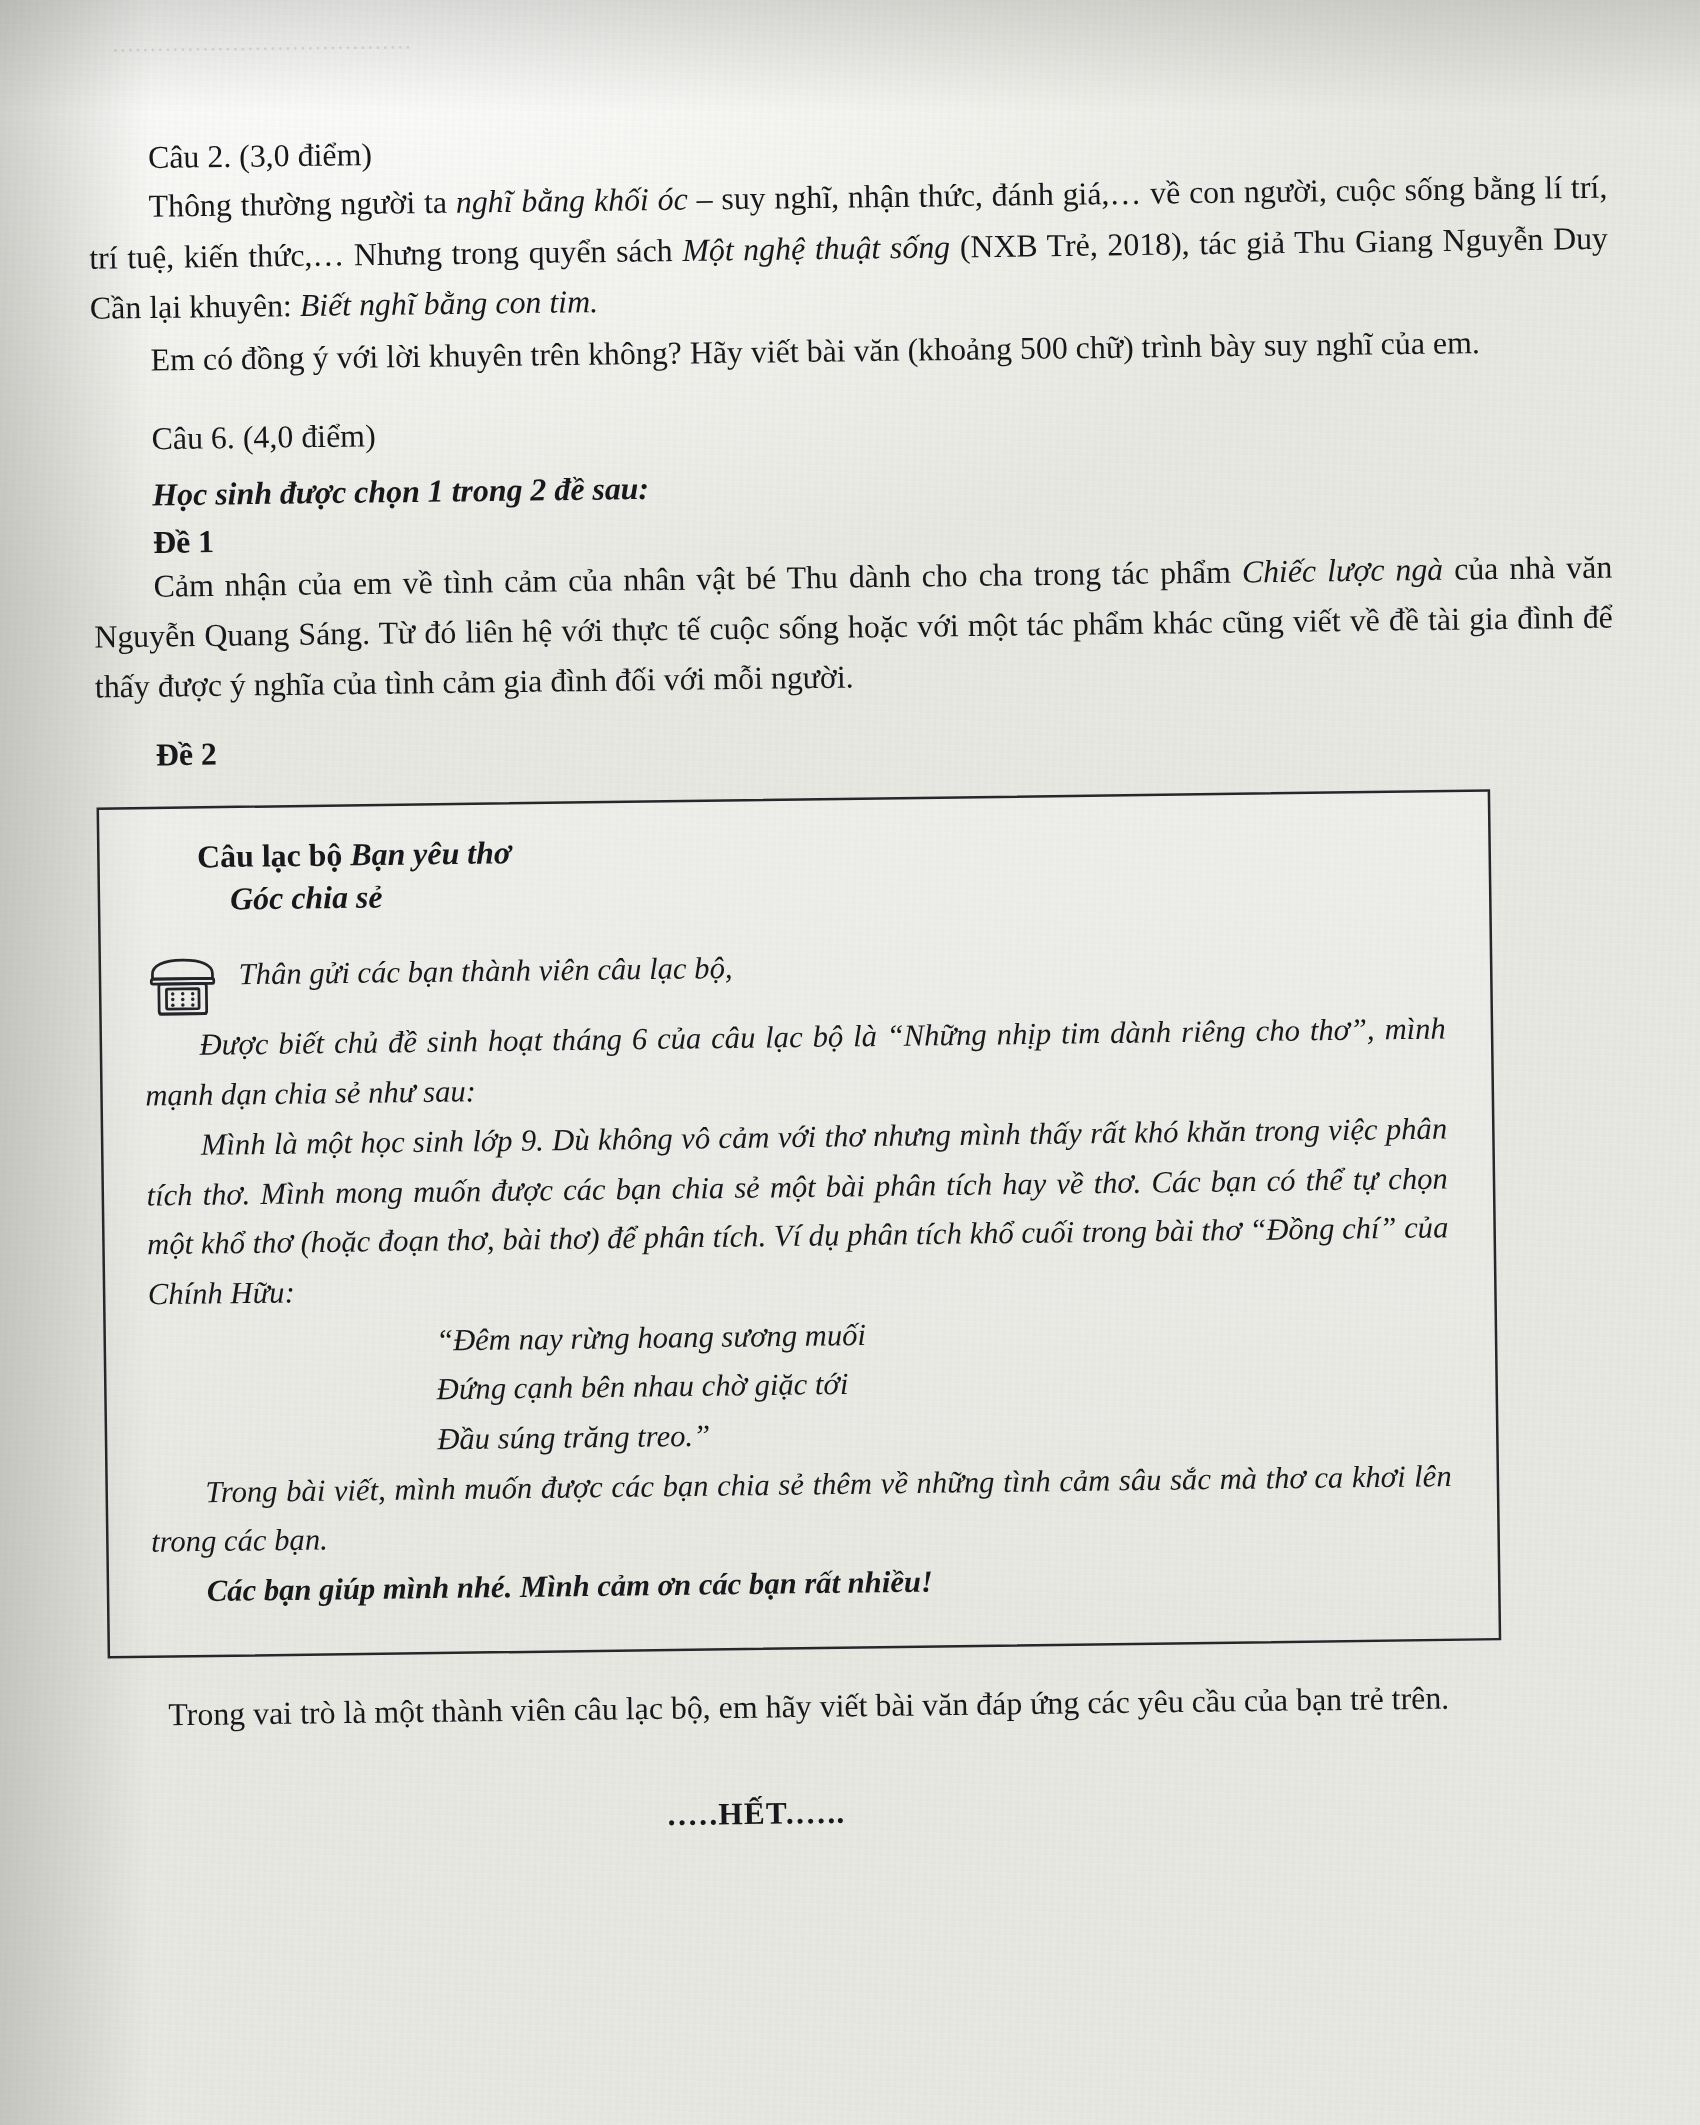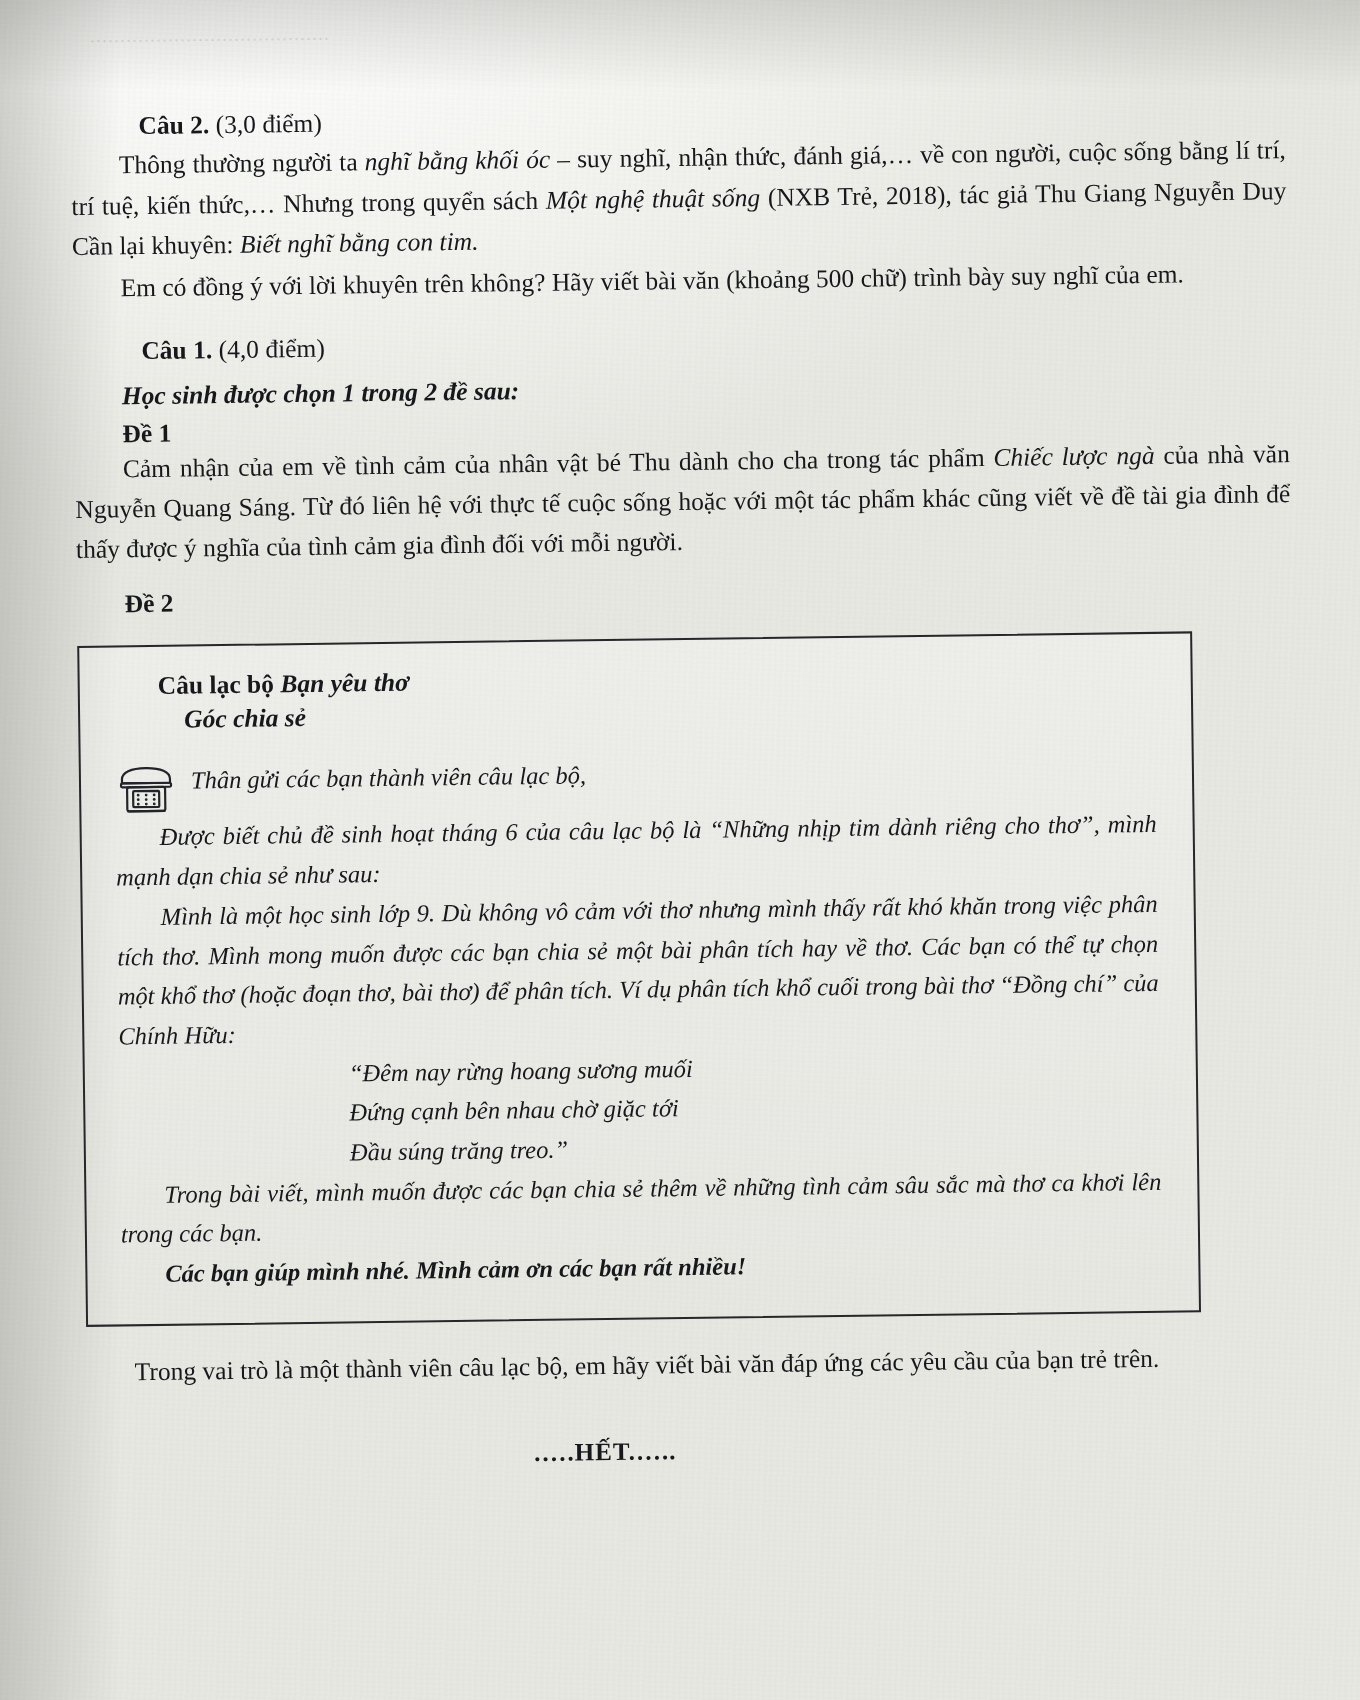--- a/index.html
+++ b/index.html
@@ -85,21 +85,21 @@
   }
   .indent { text-indent: 48px; }
 
   .heading {
     font-size: 25.5px;
     line-height: 1.5;
     margin-top: 12px;
     padding-left: 48px;
   }
 
-  .bold { font-weight: bold; margin-left: 20px; }
+  .bold { font-weight: normal; }
   .ital { font-style: italic; }
   .bi { font-weight: bold; font-style: italic; }
 
   .subheading {
     font-size: 25.5px;
     font-weight: bold;
     font-style: italic;
     padding-left: 48px;
     margin-top: 10px;
   }
@@ -206,21 +206,21 @@
 
     <p class="para indent">
       <span>Thông thường người ta </span><span class="ital">nghĩ bằng khối óc</span><span> – suy nghĩ, nhận thức, đánh giá,… về con người, cuộc sống bằng lí trí, trí tuệ, kiến thức,… Nhưng trong quyển sách </span><span class="ital">Một nghệ thuật sống</span><span> (NXB Trẻ, 2018), tác giả Thu Giang Nguyễn Duy Cần lại khuyên: </span><span class="ital">Biết nghĩ bằng con tim.</span>
     </p>
 
     <p class="para indent">Em có đồng ý với lời khuyên trên không? Hãy viết bài văn (khoảng 500 chữ) trình bày suy nghĩ của em.</p>
 
     <div class="spacer-sm"></div>
 
     <div class="heading">
-      <span class="bold">Câu 1.</span>
+      <span class="bold">Câu 6.</span>
       <span>(4,0 điểm)</span>
     </div>
 
     <div class="subheading">Học sinh được chọn 1 trong 2 đề sau:</div>
 
     <div class="de-label">Đề 1</div>
 
     <p class="para indent">
       <span>Cảm nhận của em về tình cảm của nhân vật bé Thu dành cho cha trong tác phẩm </span><span class="ital">Chiếc lược ngà</span><span> của nhà văn Nguyễn Quang Sáng. Từ đó liên hệ với thực tế cuộc sống hoặc với một tác phẩm khác cũng viết về đề tài gia đình để thấy được ý nghĩa của tình cảm gia đình đối với mỗi người.</span>
     </p>

